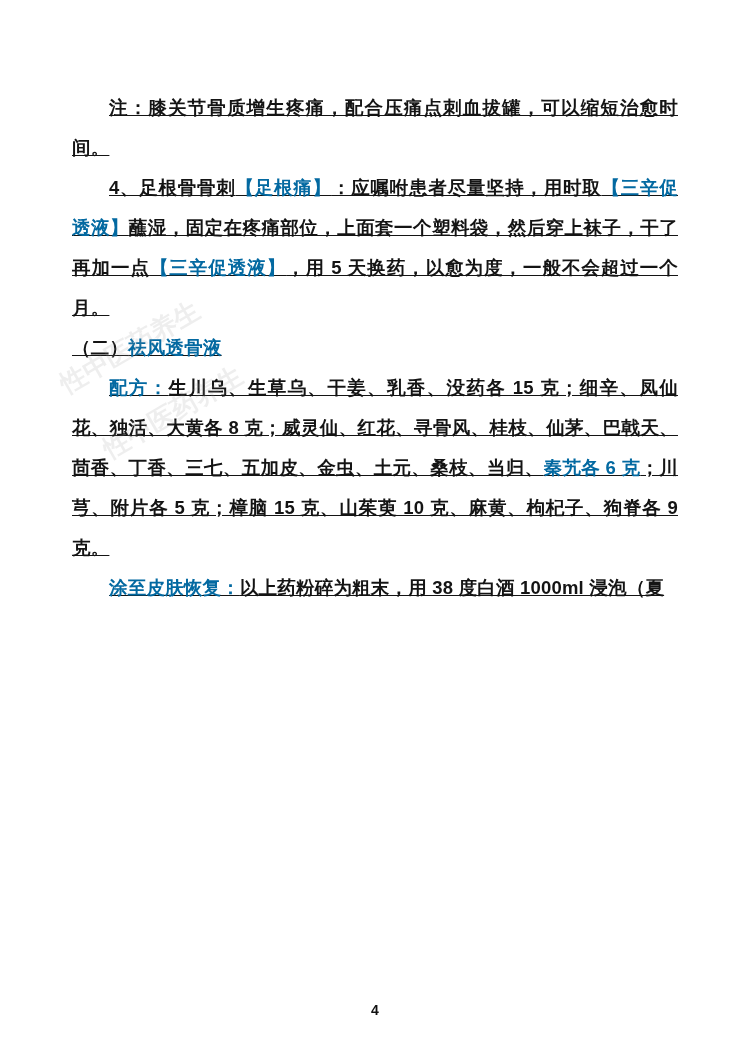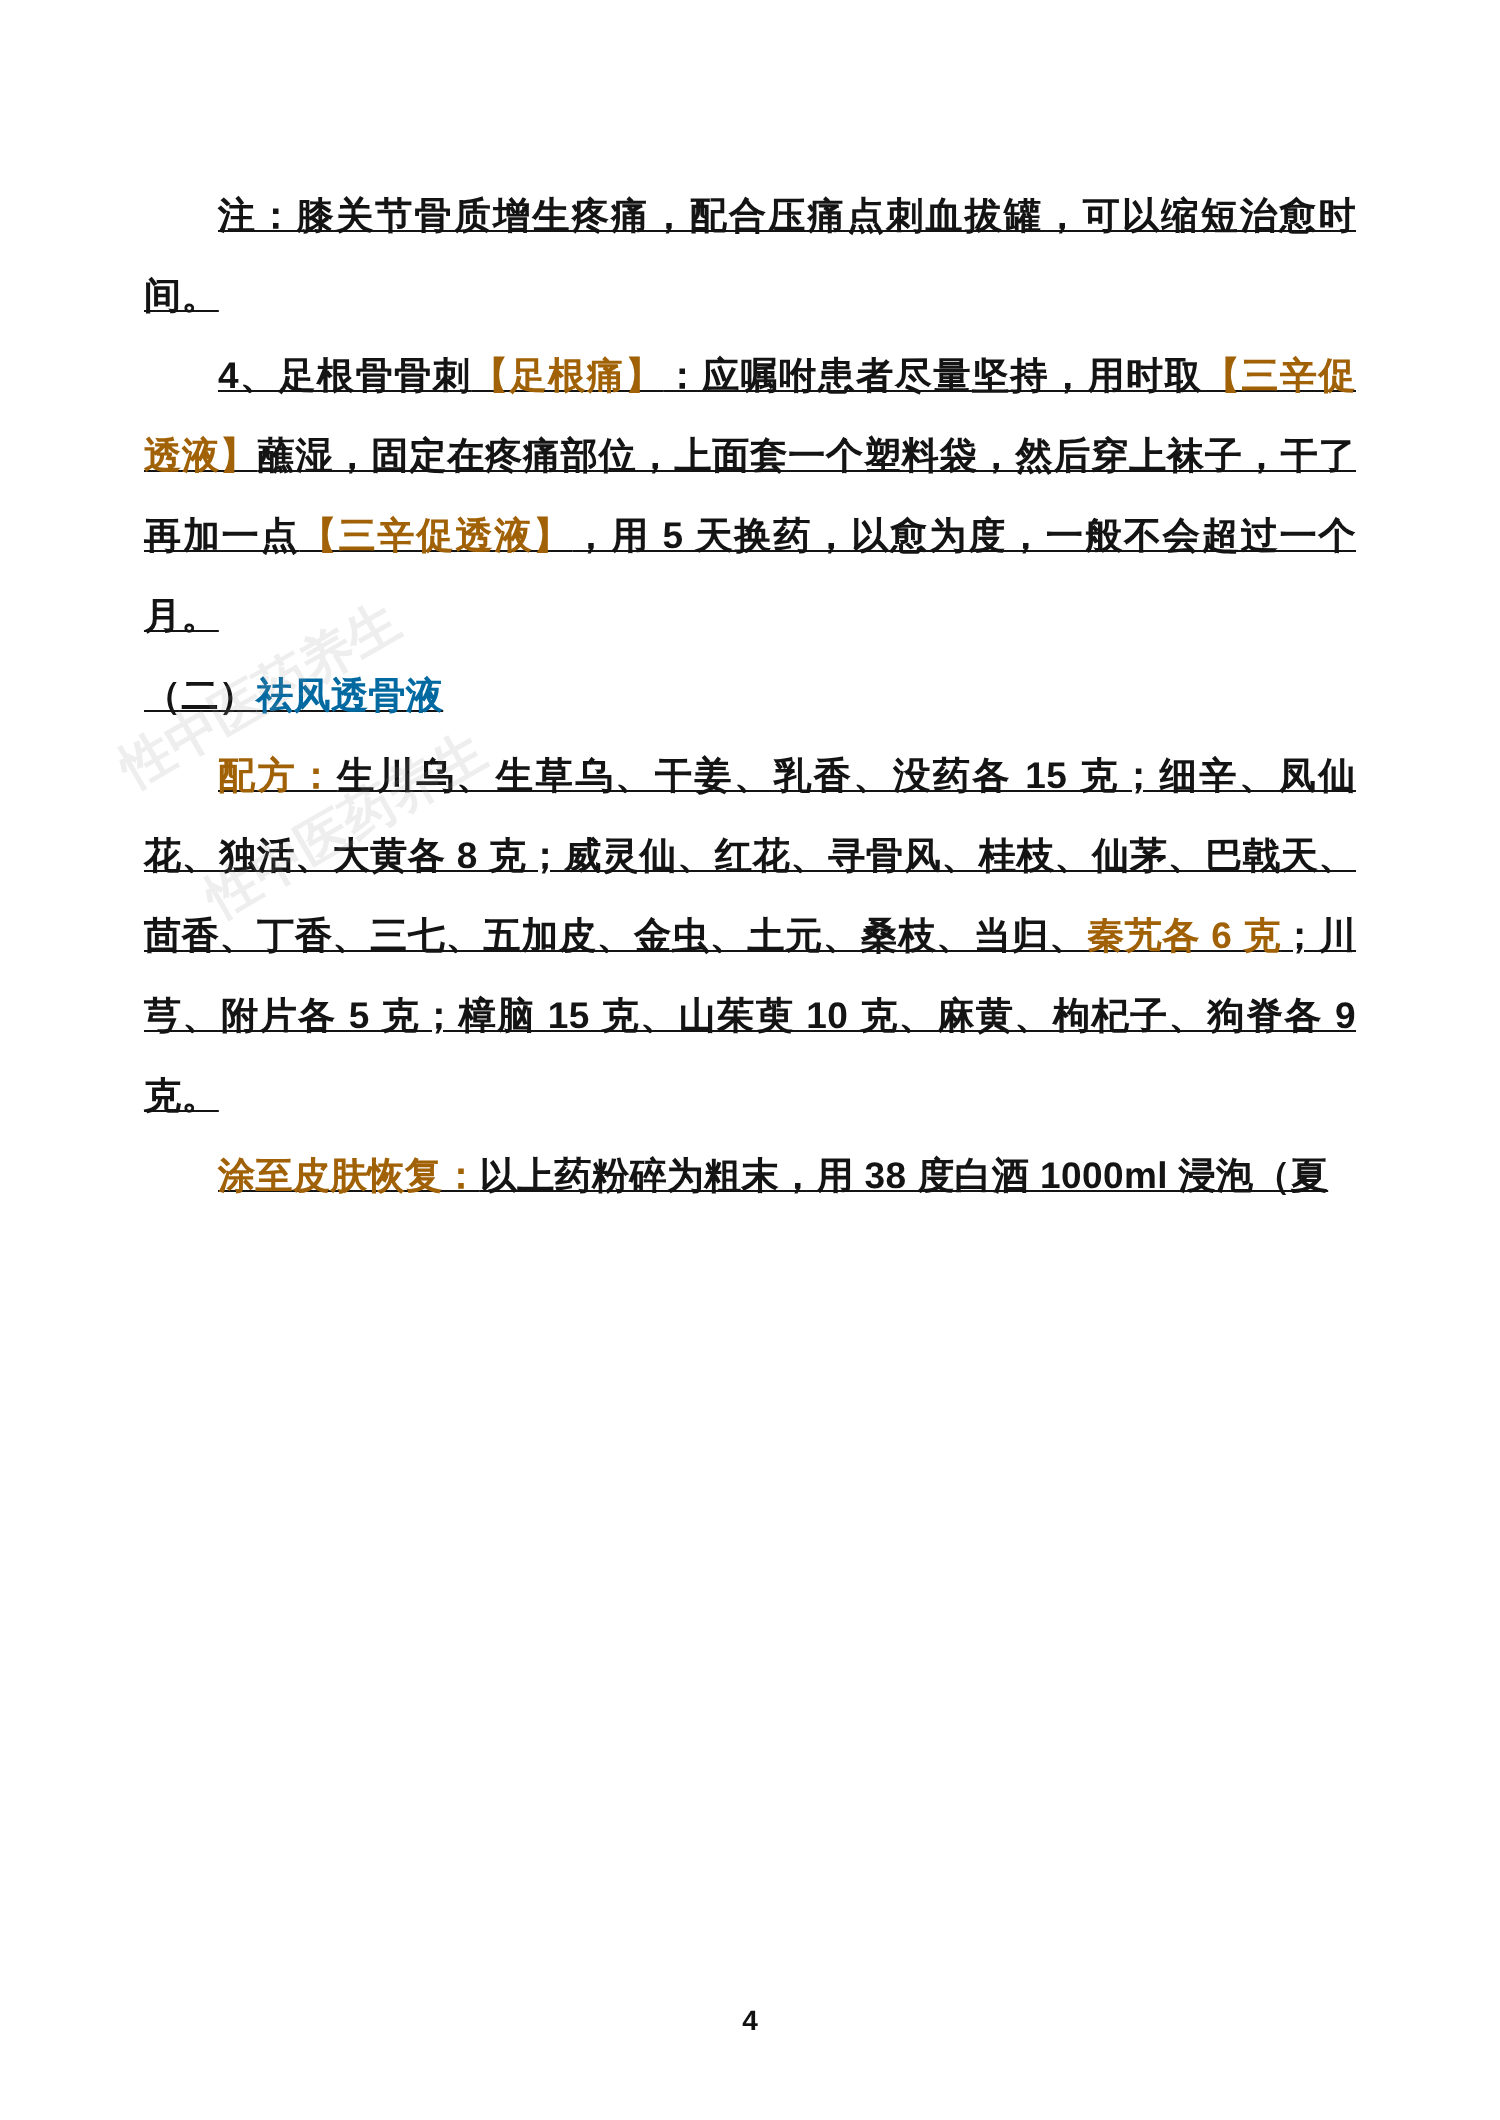--- a/index.html
+++ b/index.html
@@ -32,21 +32,21 @@
   }
   p.para {
     margin: 0 0 0 0;
     text-indent: 2em;
     text-decoration: underline;
   }
   p.para.noindent {
     text-indent: 0;
   }
   .red {
-    color: #a16207;
+    color: #0369a1;
   }
   .section-head {
     margin-top: 30px;
     text-indent: 0;
   }
   .section-head .red {
     color: #0369a1;
   }
   .blk {
     color: #141414;

